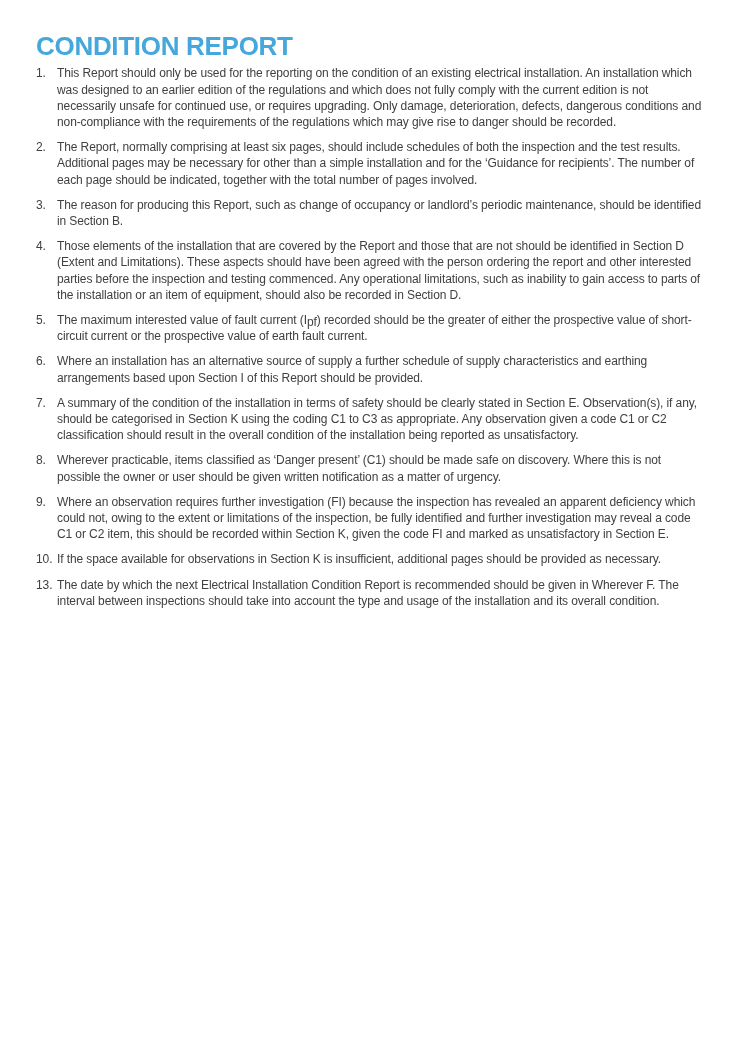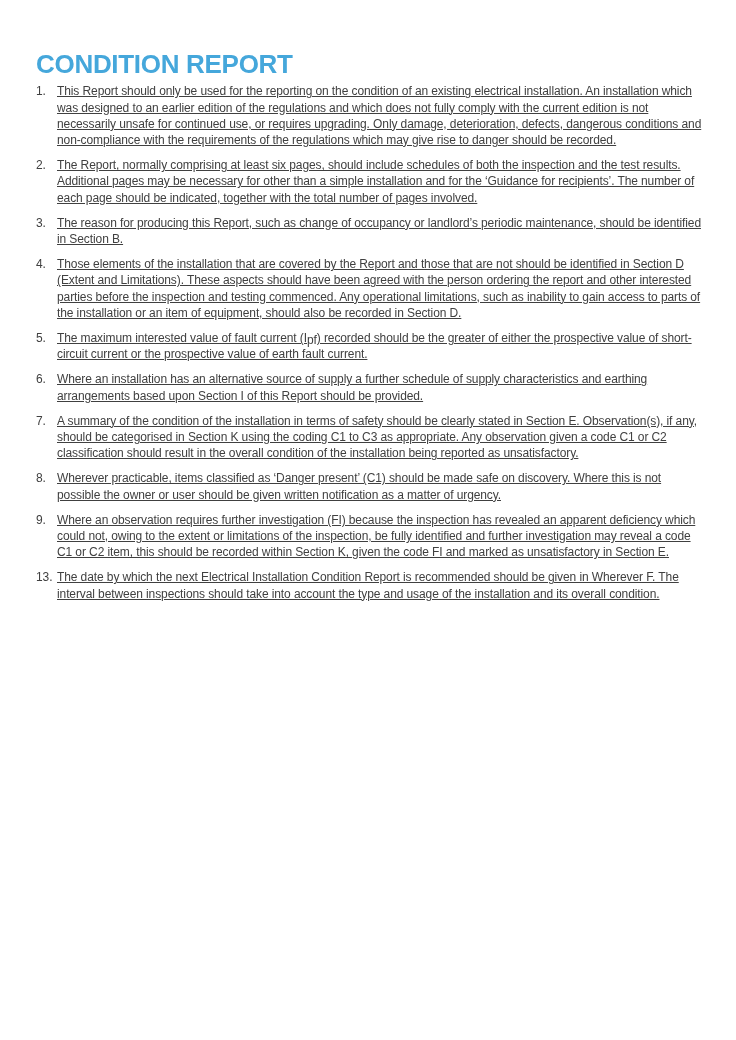--- a/index.html
+++ b/index.html
@@ -6,21 +6,21 @@
     margin: 0;
     padding: 0;
     background: #ffffff;
   }
   .page {
     position: relative;
     width: 736px;
     height: 1040px;
     background: #ffffff;
     box-sizing: border-box;
-    padding: 51px 34px 0 36px;
+    padding: 33px 34px 0 36px;
     font-family: "Liberation Sans", sans-serif;
     overflow: hidden;
   }
   .title {
     margin: 0 0 5px 0;
     font-size: 26px;
     font-weight: bold;
     letter-spacing: -0.3px;
     line-height: 1.05;
   }
@@ -42,21 +42,20 @@
     font-size: 12px;
     line-height: 16.2px;
     letter-spacing: -0.1px;
   }
   ol.notes .num {
     flex: 0 0 21px;
     width: 21px;
   }
   ol.notes .note-text {
     flex: 1;
-    text-decoration: underline;
   }
   ol.notes sub {
     font-size: 12px;
     line-height: 0;
     vertical-align: -2px;
   }
 </style>
 </head>
 <body>
 
@@ -93,17 +92,21 @@
       </li>
       <li>
         <span class="num">8.</span>
         <span class="note-text"><span>Wherever practicable, items classified as ‘Danger present’ (C1) should be made safe on discovery. Where this is not possible the owner or user should be given written notification as a matter of urgency.</span></span>
       </li>
       <li>
         <span class="num">9.</span>
         <span class="note-text"><span>Where an observation requires further investigation (FI) because the inspection has revealed an apparent deficiency which could not, owing to the extent or limitations of the inspection, be fully identified and further investigation may reveal a code C1 or C2 item, this should be recorded within Section K, given the code FI and marked as unsatisfactory in Section E.</span></span>
       </li>
       <li>
+        <span class="num">10.</span>
+        <span class="note-text"><span>If the space available for observations in Section K is insufficient, additional pages should be provided as necessary.</span></span>
+      </li>
+      <li>
         <span class="num">13.</span>
         <span class="note-text"><span>The date by which the next Electrical Installation Condition Report is recommended should be given in Wherever F. The interval between inspections should take into account the type and usage of the installation and its overall condition.</span></span>
       </li>
     </ol>
 </div>
 
 </body></html>

